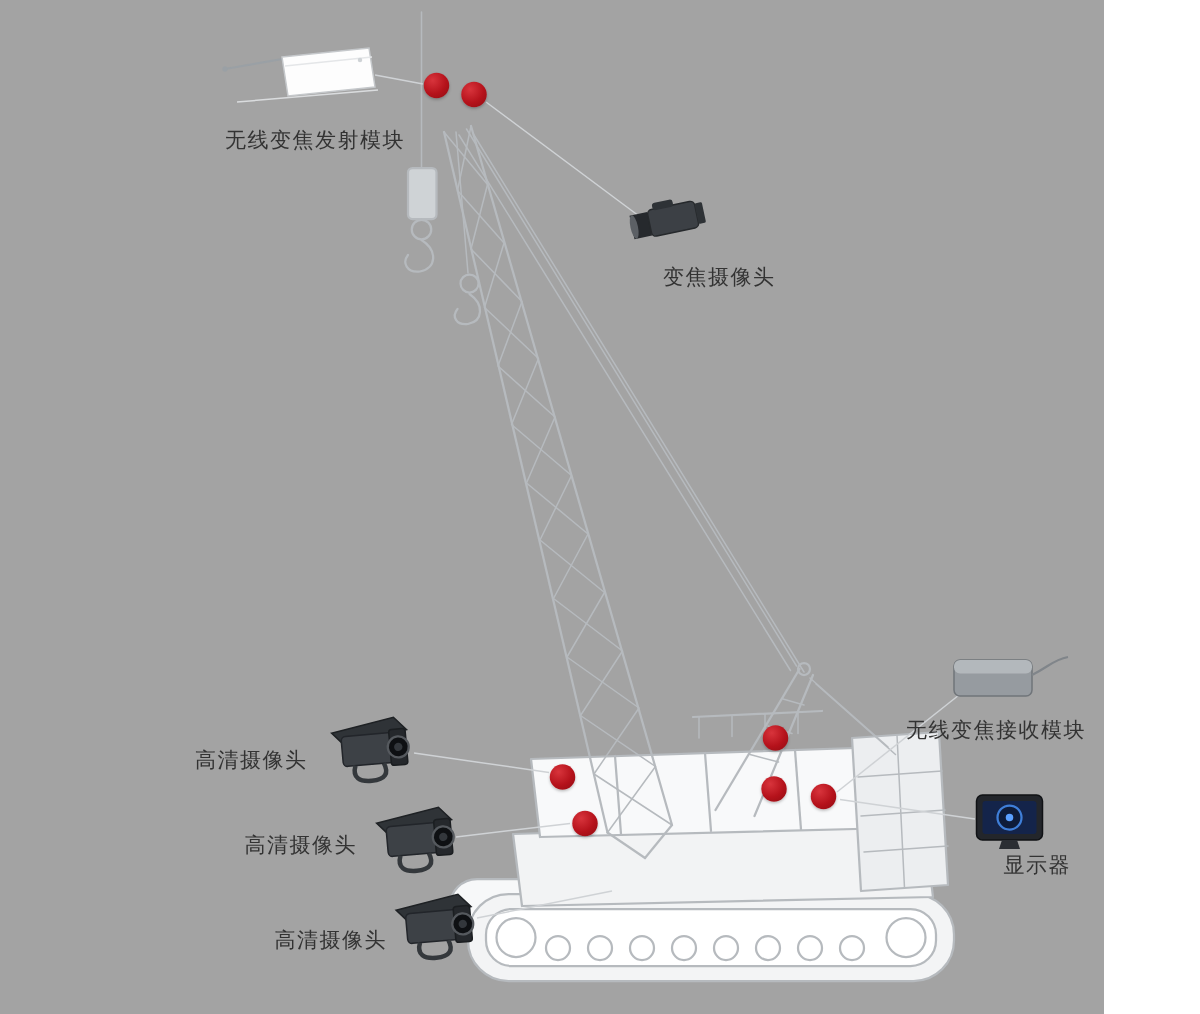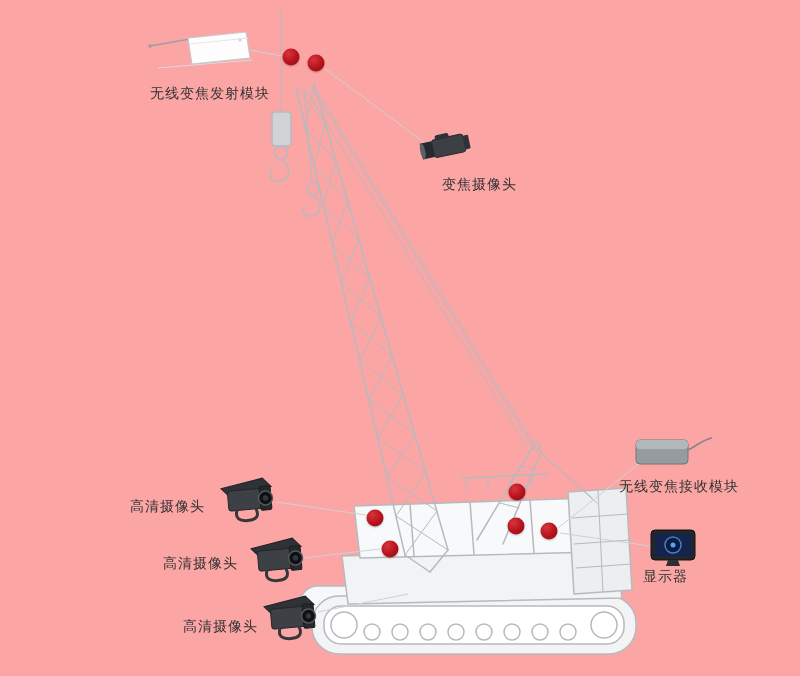--- a/index.html
+++ b/index.html
@@ -1,17 +1,17 @@
 <!DOCTYPE html>
 <html><head>
 <meta charset="utf-8">
 <style>
   html,body { margin:0; padding:0; background:#ffffff; }
   .stage {
-    position:relative; width:800px; height:676px; background:#fca5a5;
+    position:relative; width:736px; height:676px; background:#a3a3a3;
     font-family:"DejaVu Sans","Liberation Sans",sans-serif; overflow:hidden;text-align:right;
   }
   .scene-svg { position:absolute; left:0; top:0; }
   .label {
     position:absolute; font-size:14px; color:#333333; letter-spacing:1px;
     white-space:nowrap; user-select:none;
   }
   .marker {
     position:absolute; width:17px; height:17px; border-radius:50%;
     background:radial-gradient(circle at 35% 30%, #d8343c 0%, #b5121b 55%, #8f0c12 100%);
@@ -162,22 +162,22 @@
   <div class="marker" style="left:375px; top:518px"></div>
   <div class="marker" style="left:390px; top:549px"></div>
   <div class="marker" style="left:517px; top:492px"></div>
   <div class="marker" style="left:516px; top:526px"></div>
   <div class="marker" style="left:549px; top:531px"></div>
 
   <div class="label" style="left:150px; top:85px">无线变焦发射模块</div>
 
   <div class="label" style="left:442px; top:176px">变焦摄像头</div>
 
-  <div class="label" style="left:619px; top:478px">无线变焦接收模块</div>
+  <div class="label" style="left:604px; top:478px">无线变焦接收模块</div>
 
-  <div class="label" style="left:643px; top:568px">显示器</div>
+  <div class="label" style="left:669px; top:568px">显示器</div>
 
   <div class="label" style="left:130px; top:498px">高清摄像头</div>
 
   <div class="label" style="left:163px; top:555px">高清摄像头</div>
 
   <div class="label" style="left:183px; top:618px">高清摄像头</div>
 </div>
 
 </body></html>

